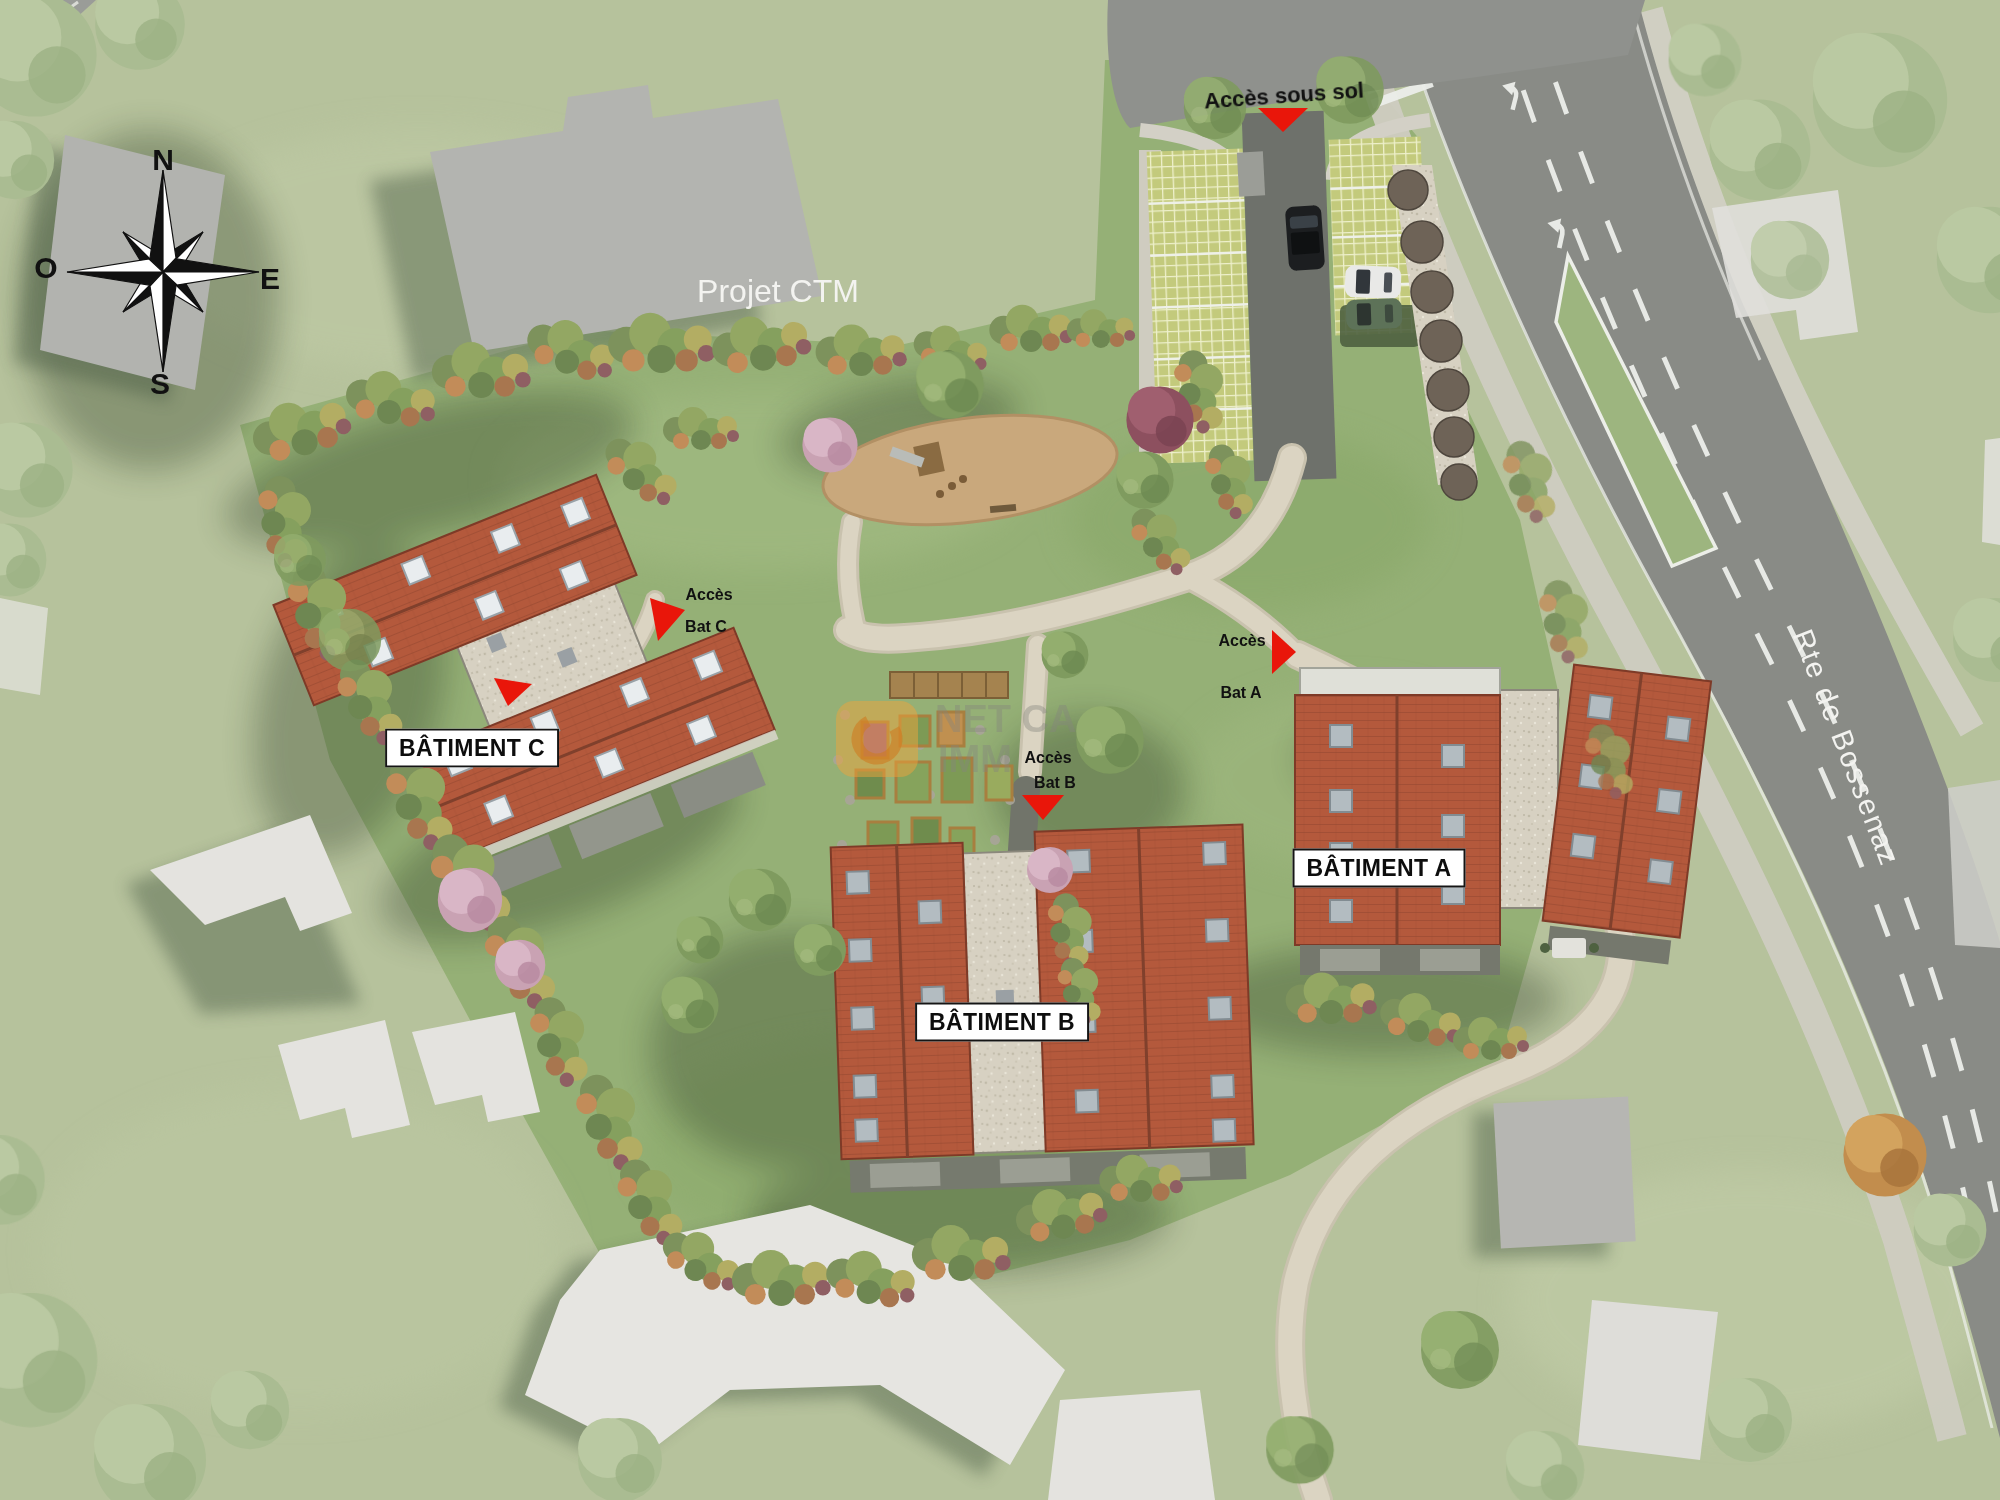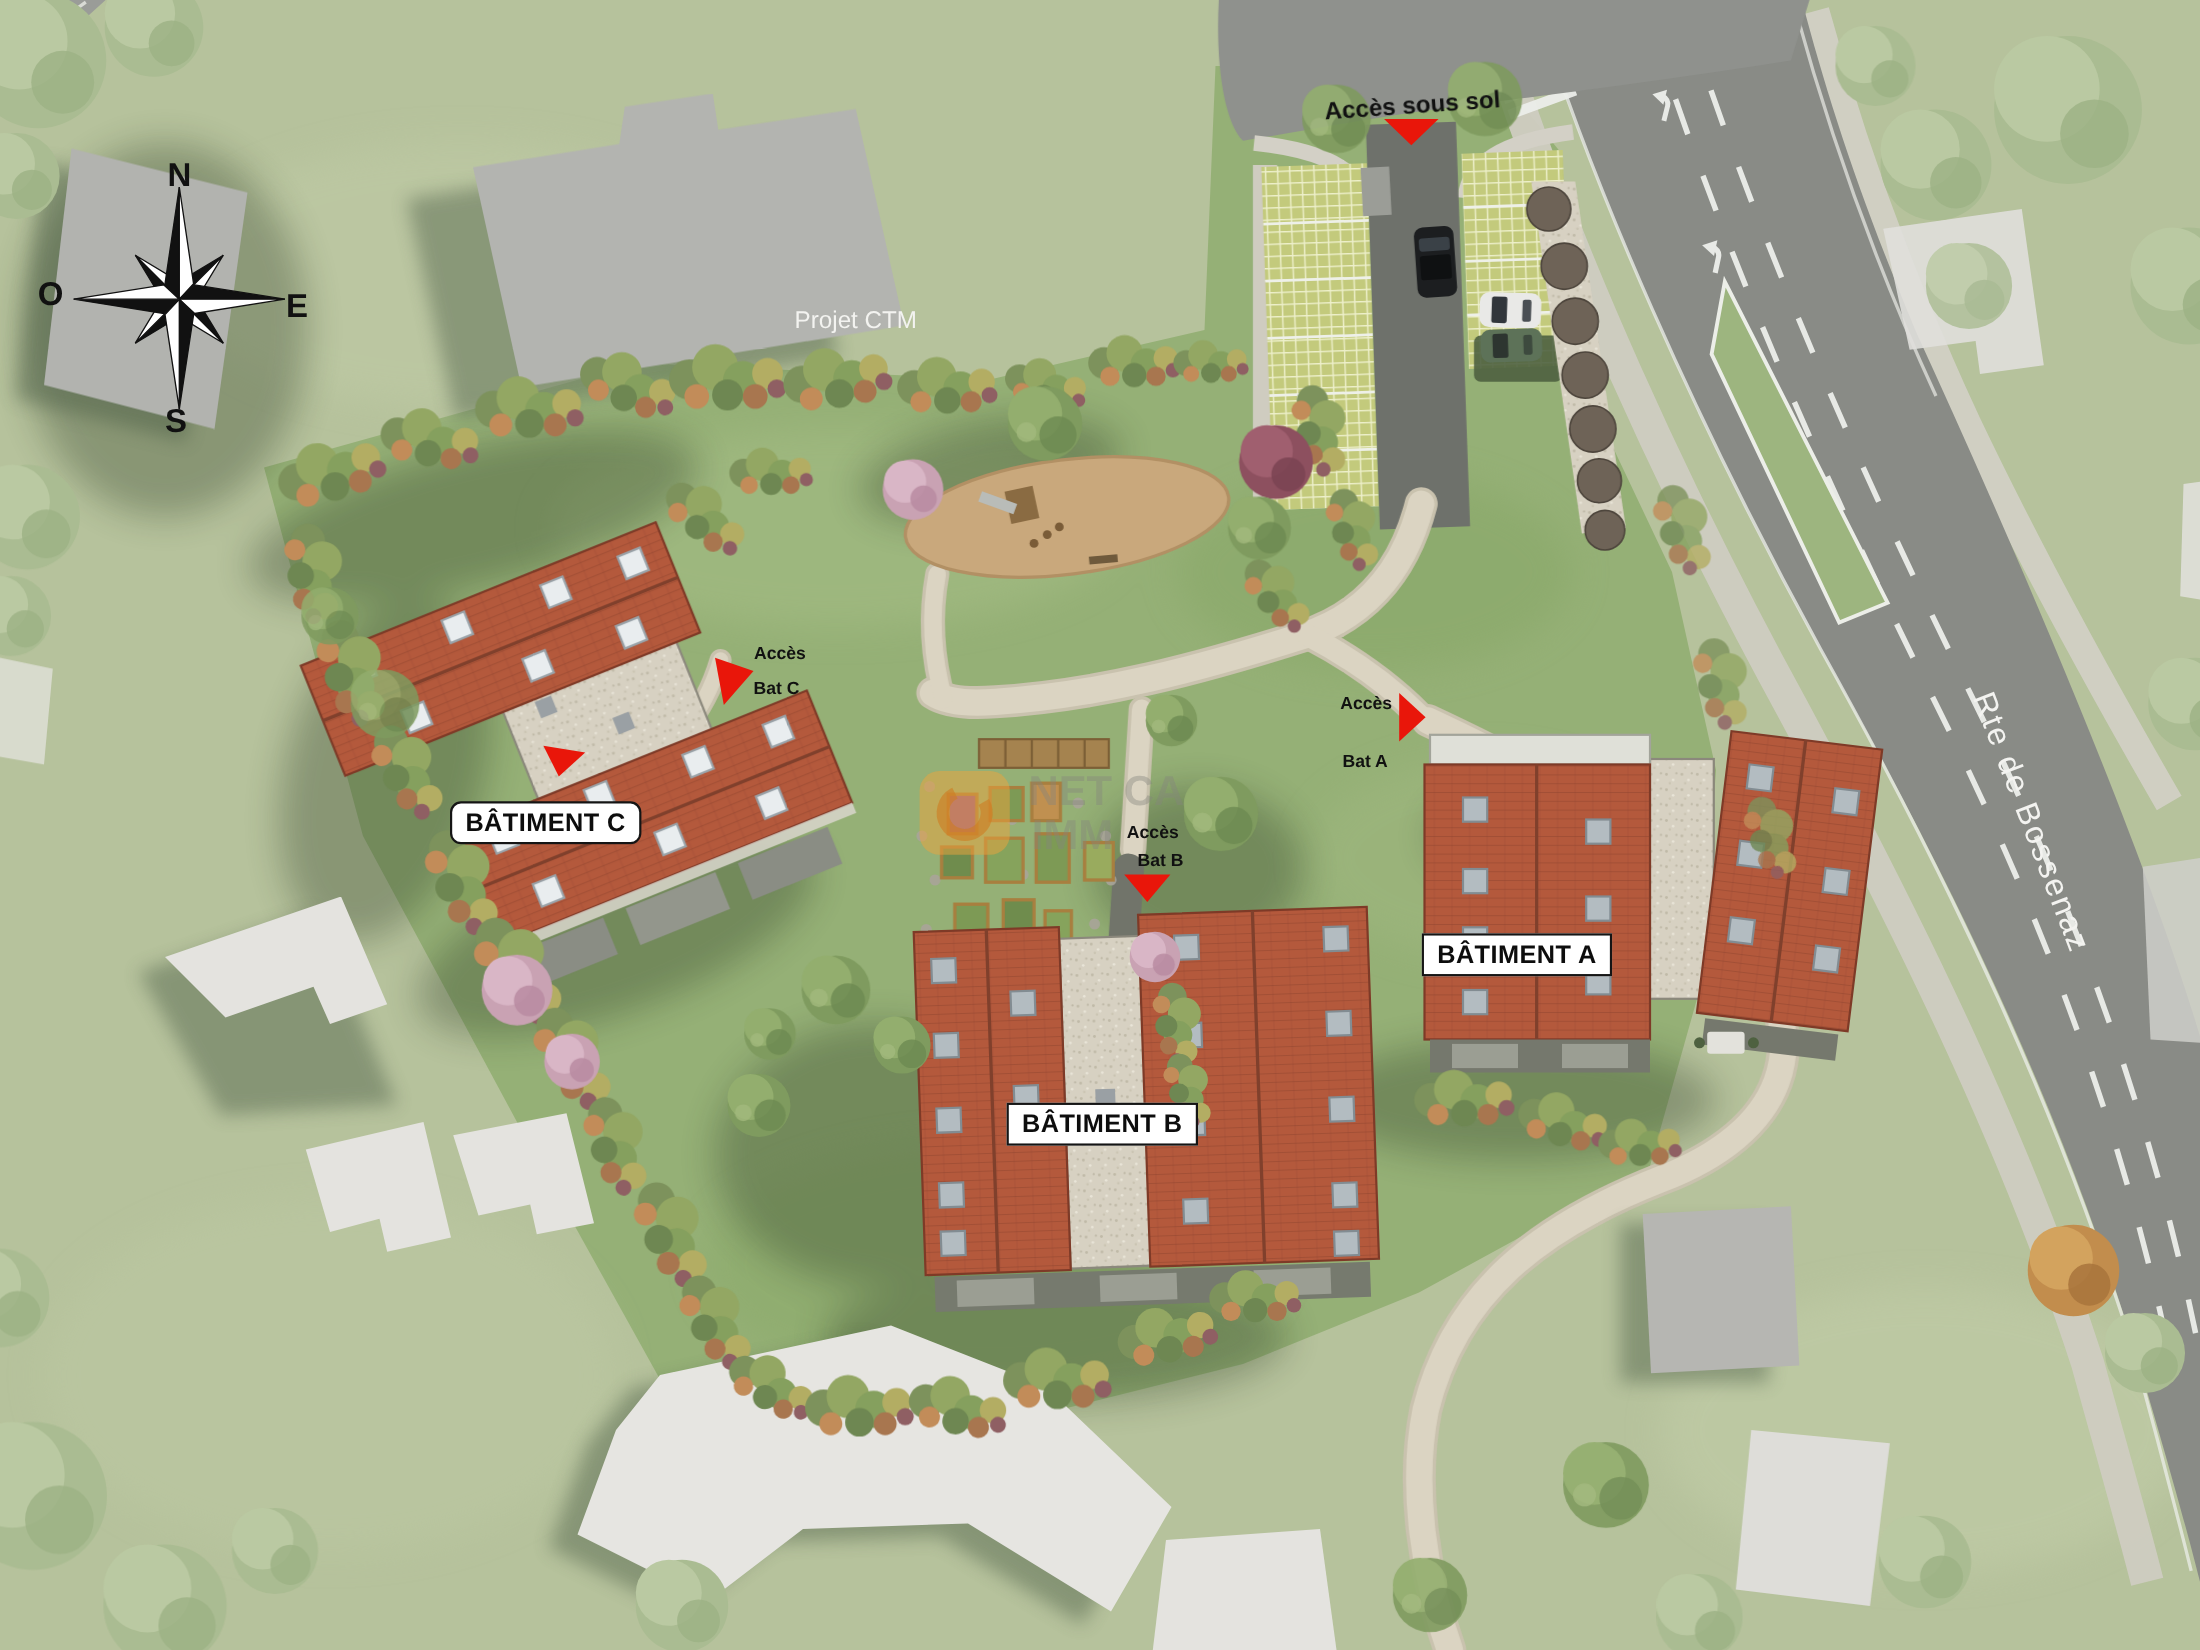--- a/index.html
+++ b/index.html
@@ -510,31 +510,31 @@
   <text x="935" y="732" font-family="Liberation Sans, sans-serif" font-size="38" font-weight="bold" fill="#84857e" opacity=".4">NET CA</text>
   <text x="938" y="772" font-family="Liberation Sans, sans-serif" font-size="38" font-weight="bold" fill="#84857e" opacity=".4">IMM</text>
 </g>
 </svg>
 
 <div class="lbl compass-letter" style="left:163px;top:160px;">N</div>
 <div class="lbl compass-letter" style="left:46px;top:268px;">O</div>
 <div class="lbl compass-letter" style="left:270px;top:279px;">E</div>
 <div class="lbl compass-letter" style="left:160px;top:384px;">S</div>
 
-<div class="lbl white-lbl" style="left:778px;top:291px;font-size:22px;">Projet CTM</div>
+<div class="lbl white-lbl" style="left:778px;top:291px;font-size:32px;">Projet CTM</div>
 
 <div class="lbl" style="left:1284px;top:96px;font-size:22px;transform:translate(-50%,-50%) rotate(-4deg);">Accès sous sol</div>
 
 <div class="lbl access" style="left:709px;top:595px;">Accès</div>
 <div class="lbl access" style="left:706px;top:627px;">Bat C</div>
 
 <div class="lbl access" style="left:1048px;top:758px;">Accès</div>
 <div class="lbl access" style="left:1055px;top:783px;">Bat B</div>
 
 <div class="lbl access" style="left:1242px;top:641px;">Accès</div>
 <div class="lbl access" style="left:1241px;top:666px;margin-top:27px;">Bat A</div>
 
-<div class="bbox" style="left:496px;top:748px;border-radius:10px;">BÂTIMENT C</div>
+<div class="bbox" style="left:472px;top:748px;">BÂTIMENT C</div>
 <div class="bbox" style="left:1002px;top:1022px;">BÂTIMENT B</div>
 <div class="bbox" style="left:1379px;top:868px;">BÂTIMENT A</div>
 
 <div class="lbl white-lbl" style="left:1846px;top:748px;font-size:29px;letter-spacing:2px;transform:translate(-50%,-50%) rotate(69deg);">Rte de Bossenaz</div>
 </div>
 
 </body></html>

